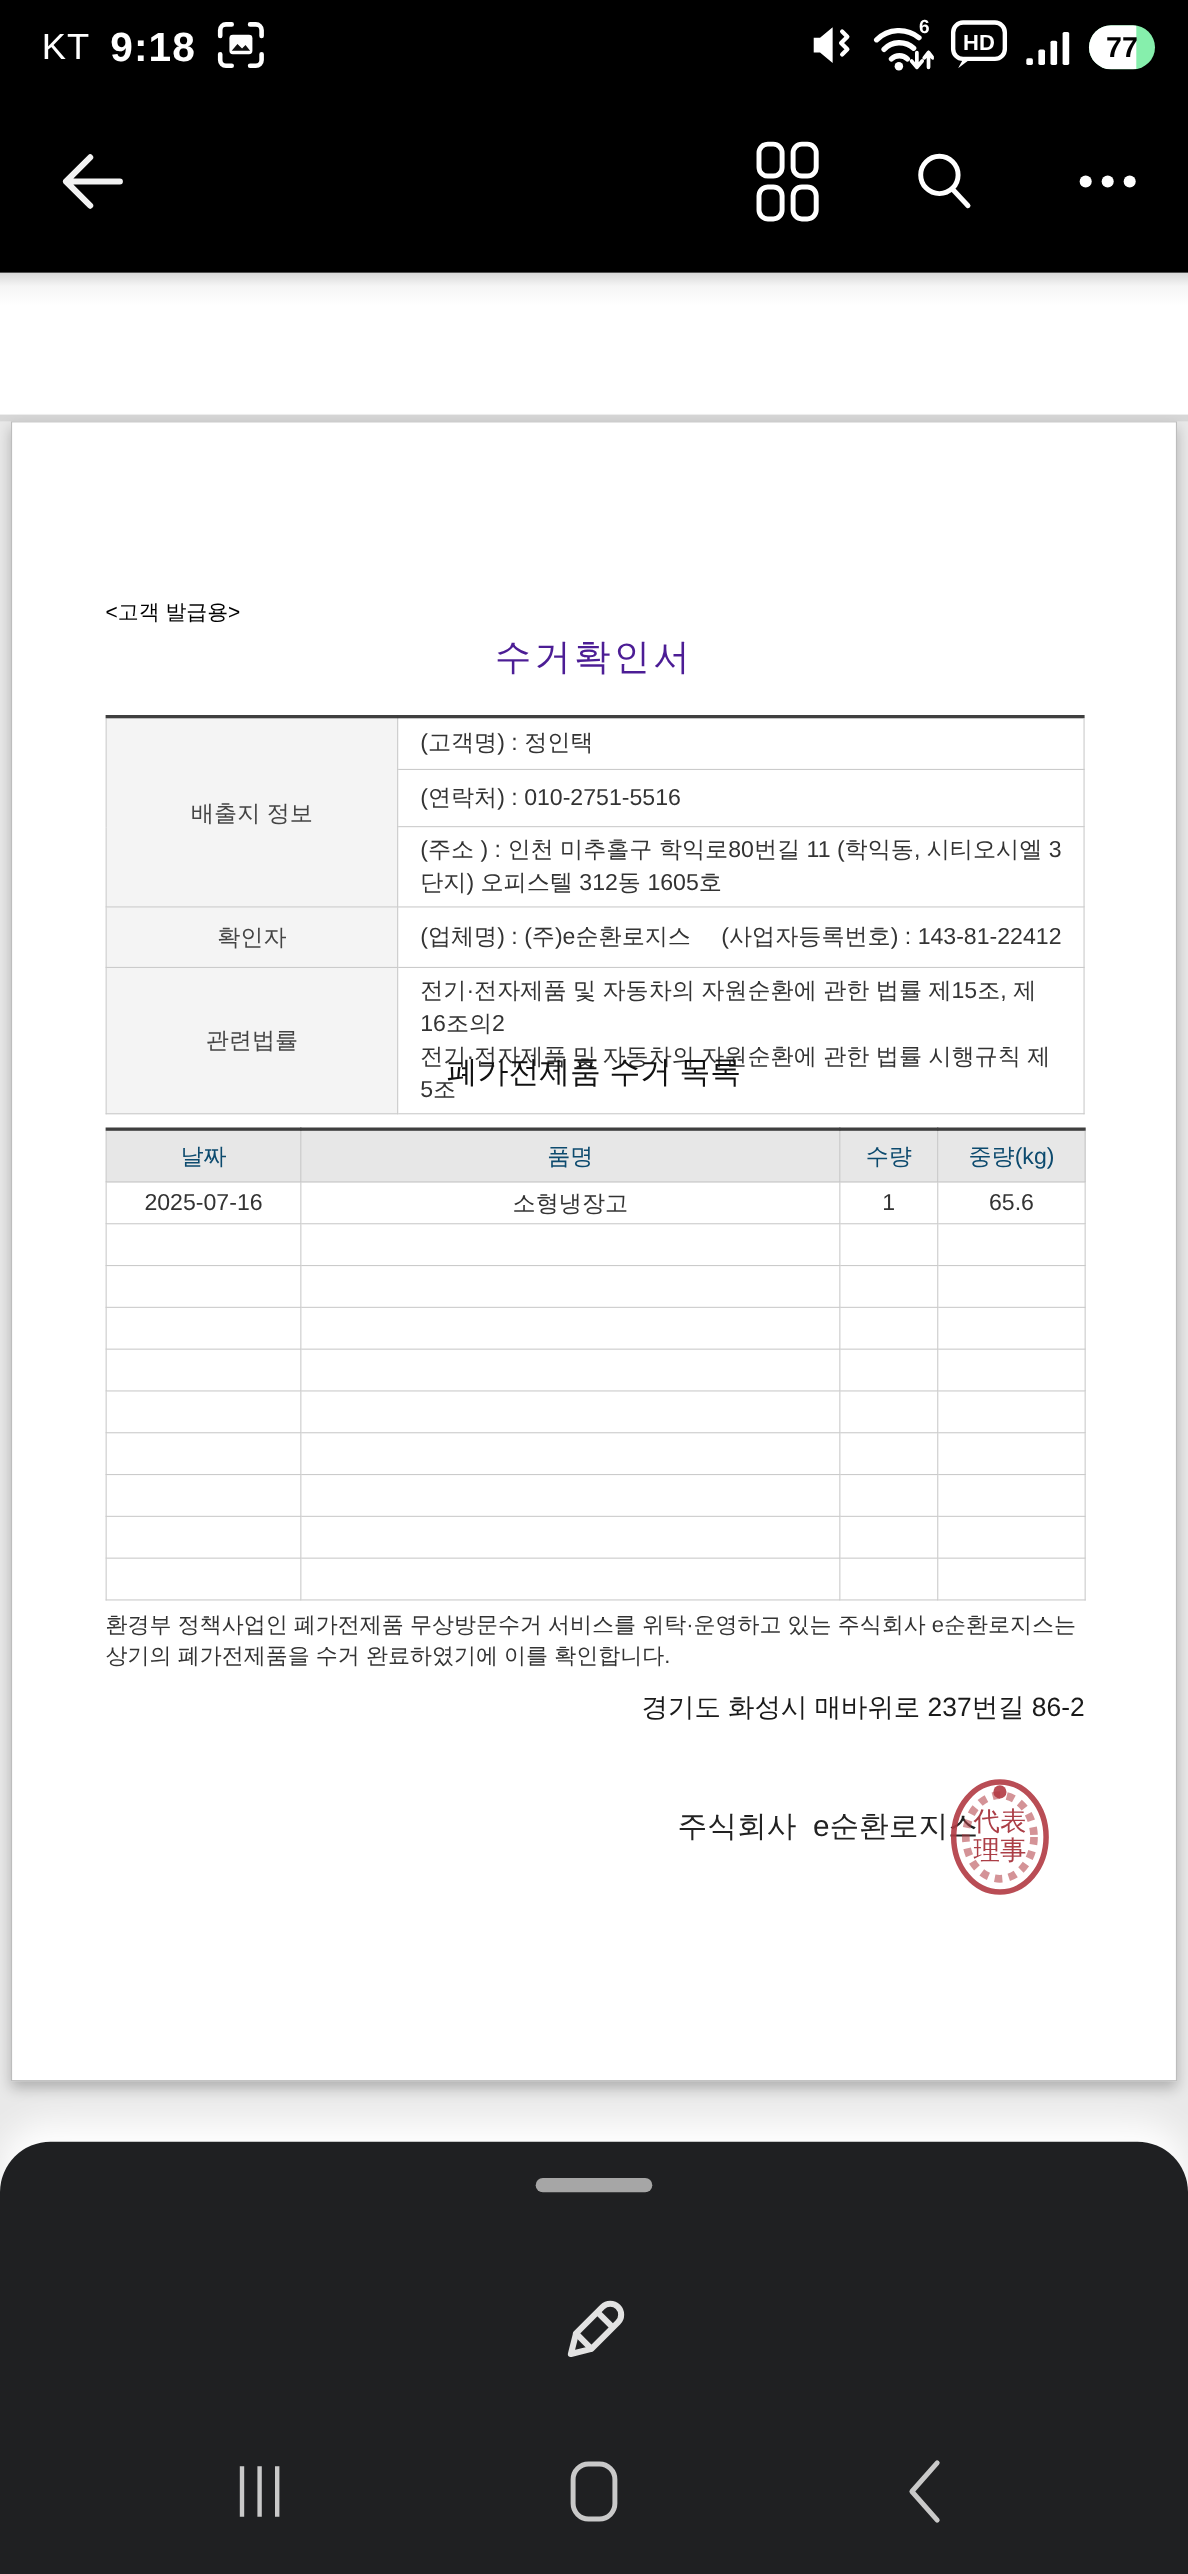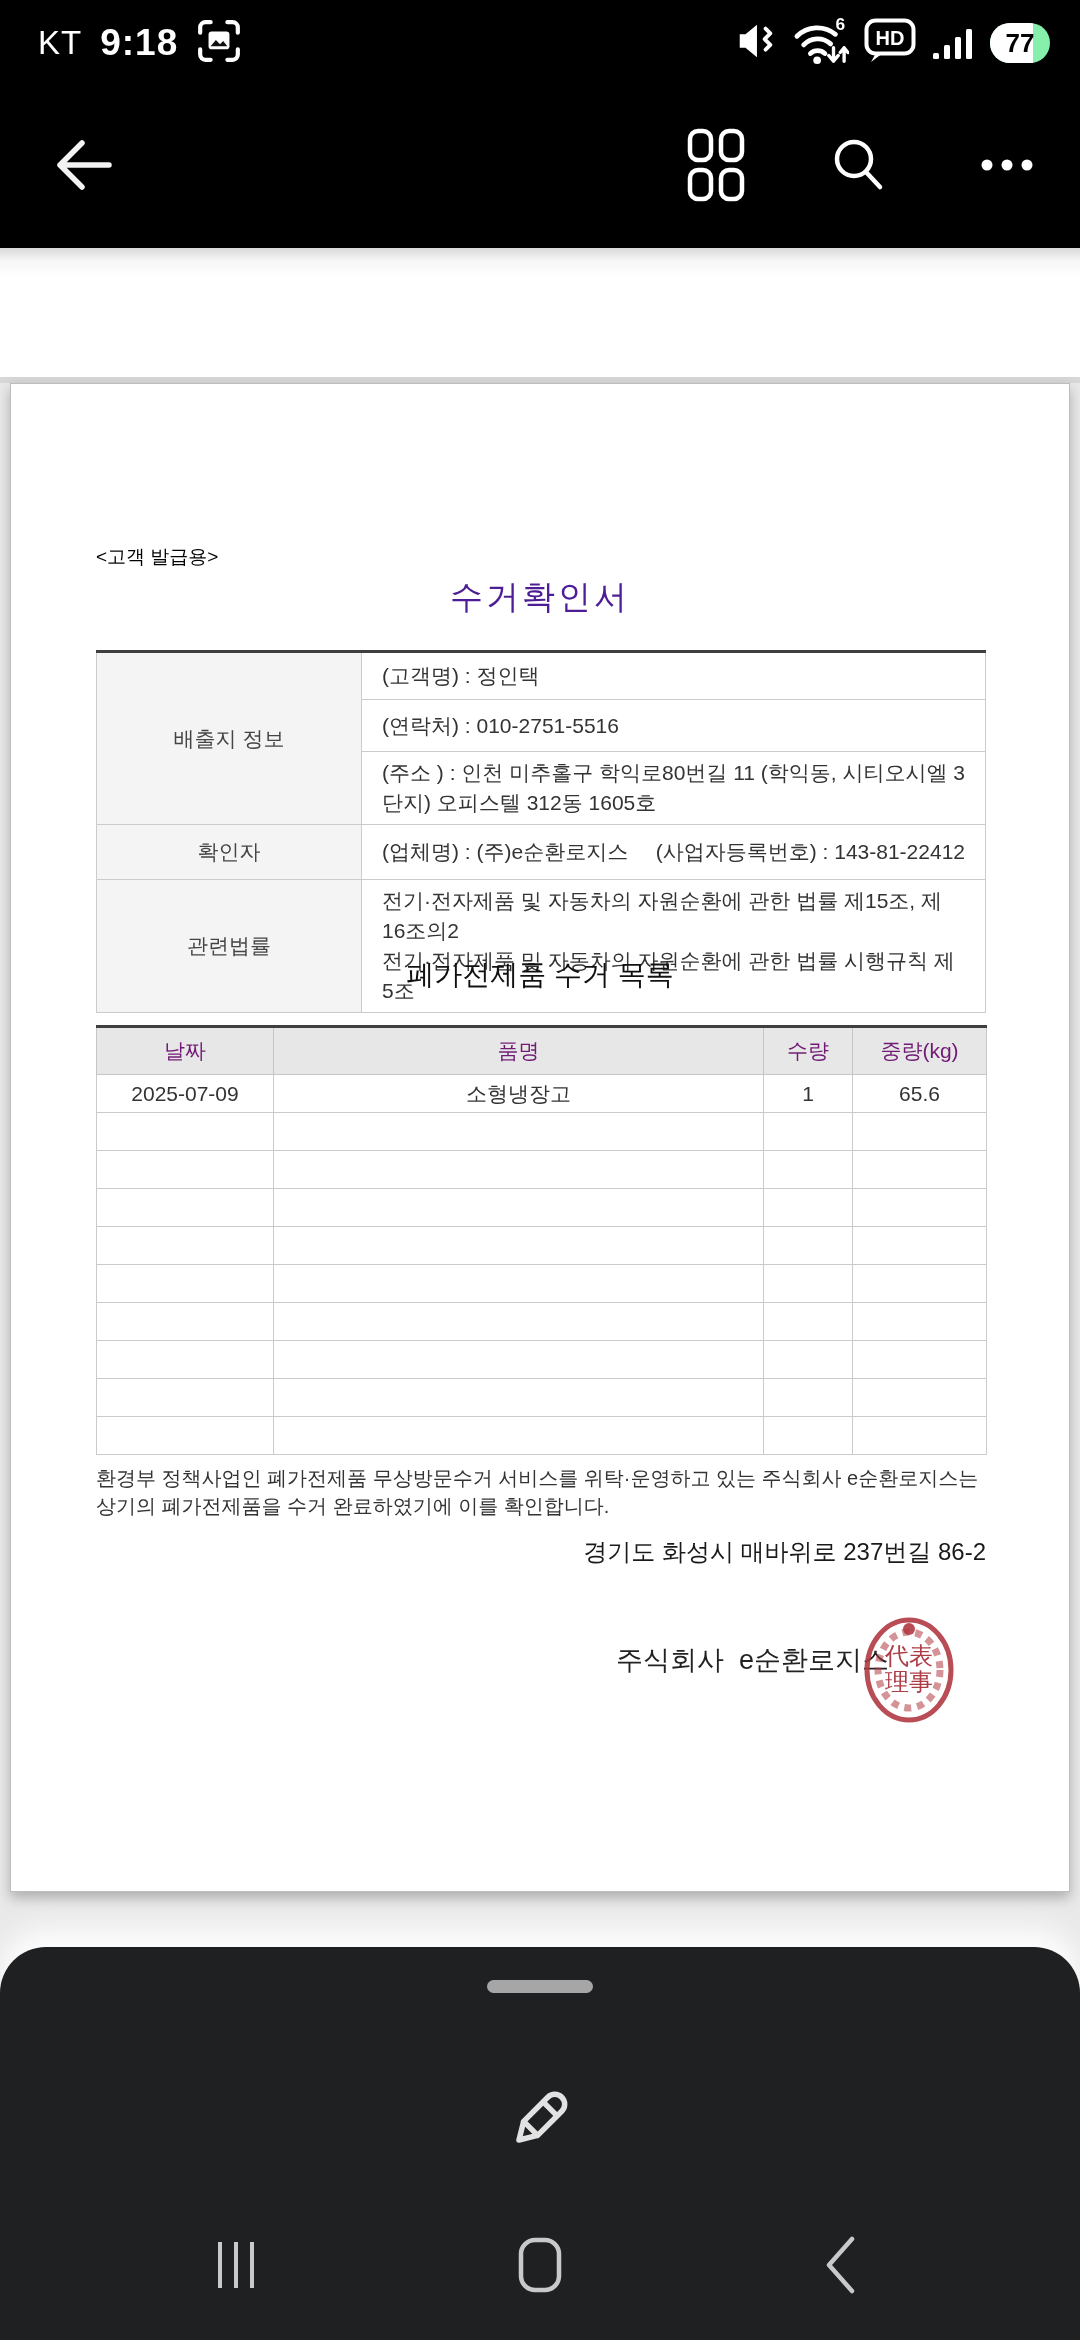--- a/index.html
+++ b/index.html
@@ -46,21 +46,21 @@
   .info-table .lbl{width:265px;background:#f4f4f4;text-align:center;color:#444;}
   .info-table .val{padding:6px 20px;line-height:30px;}
   .r-name{height:48px;} .r-contact{height:52px;} .r-addr{height:71px;}
   .r-conf{height:55px;} .r-law{height:65px;}
   .conf-flex{display:flex;justify-content:space-between;align-items:center;}
 
   .list-title{position:absolute;left:0;top:572px;width:100%;text-align:center;
               font-size:28px;color:#111;}
   .items-table{position:absolute;left:85px;top:641px;width:890px;table-layout:fixed;
                border-top:3px solid #3f3f3f;font-size:21px;color:#333;}
-  .items-table th{background:#e7e7e7;height:48px;font-weight:normal;color:#701a75;
+  .items-table th{background:#e7e7e7;height:48px;font-weight:normal;color:#0c4a6e;
                   border:1px solid #c6c6c6;}
   .items-table td{border:1px solid #cbcbcb;height:38px;text-align:center;background:#fff;}
   .c-date{width:177px;} .c-item{width:490px;} .c-qty{width:89px;} .c-wt{width:134px;}
 
   .confirm-text{position:absolute;left:85px;top:1080px;width:900px;
                 font-size:20px;line-height:28px;color:#333;}
   .company-address{position:absolute;left:85px;top:1152px;width:890px;text-align:right;
                    font-size:24px;color:#1a1a1a;}
   .sig-prefix{position:absolute;left:605px;top:1258px;font-size:27px;color:#222;}
   .sig-company{position:absolute;left:728px;top:1258px;font-size:27px;color:#222;}
@@ -219,21 +219,21 @@
       <thead>
         <tr>
           <th class="c-date">날짜</th>
           <th class="c-item">품명</th>
           <th class="c-qty">수량</th>
           <th class="c-wt">중량(kg)</th>
         </tr>
       </thead>
       <tbody>
         <tr>
-          <td>2025-07-09</td>
+          <td>2025-07-16</td>
           <td>소형냉장고</td>
           <td>1</td>
           <td>65.6</td>
         </tr>
       </tbody>
       <tbody>
           <tr>
             <td></td>
             <td></td>
             <td></td>

